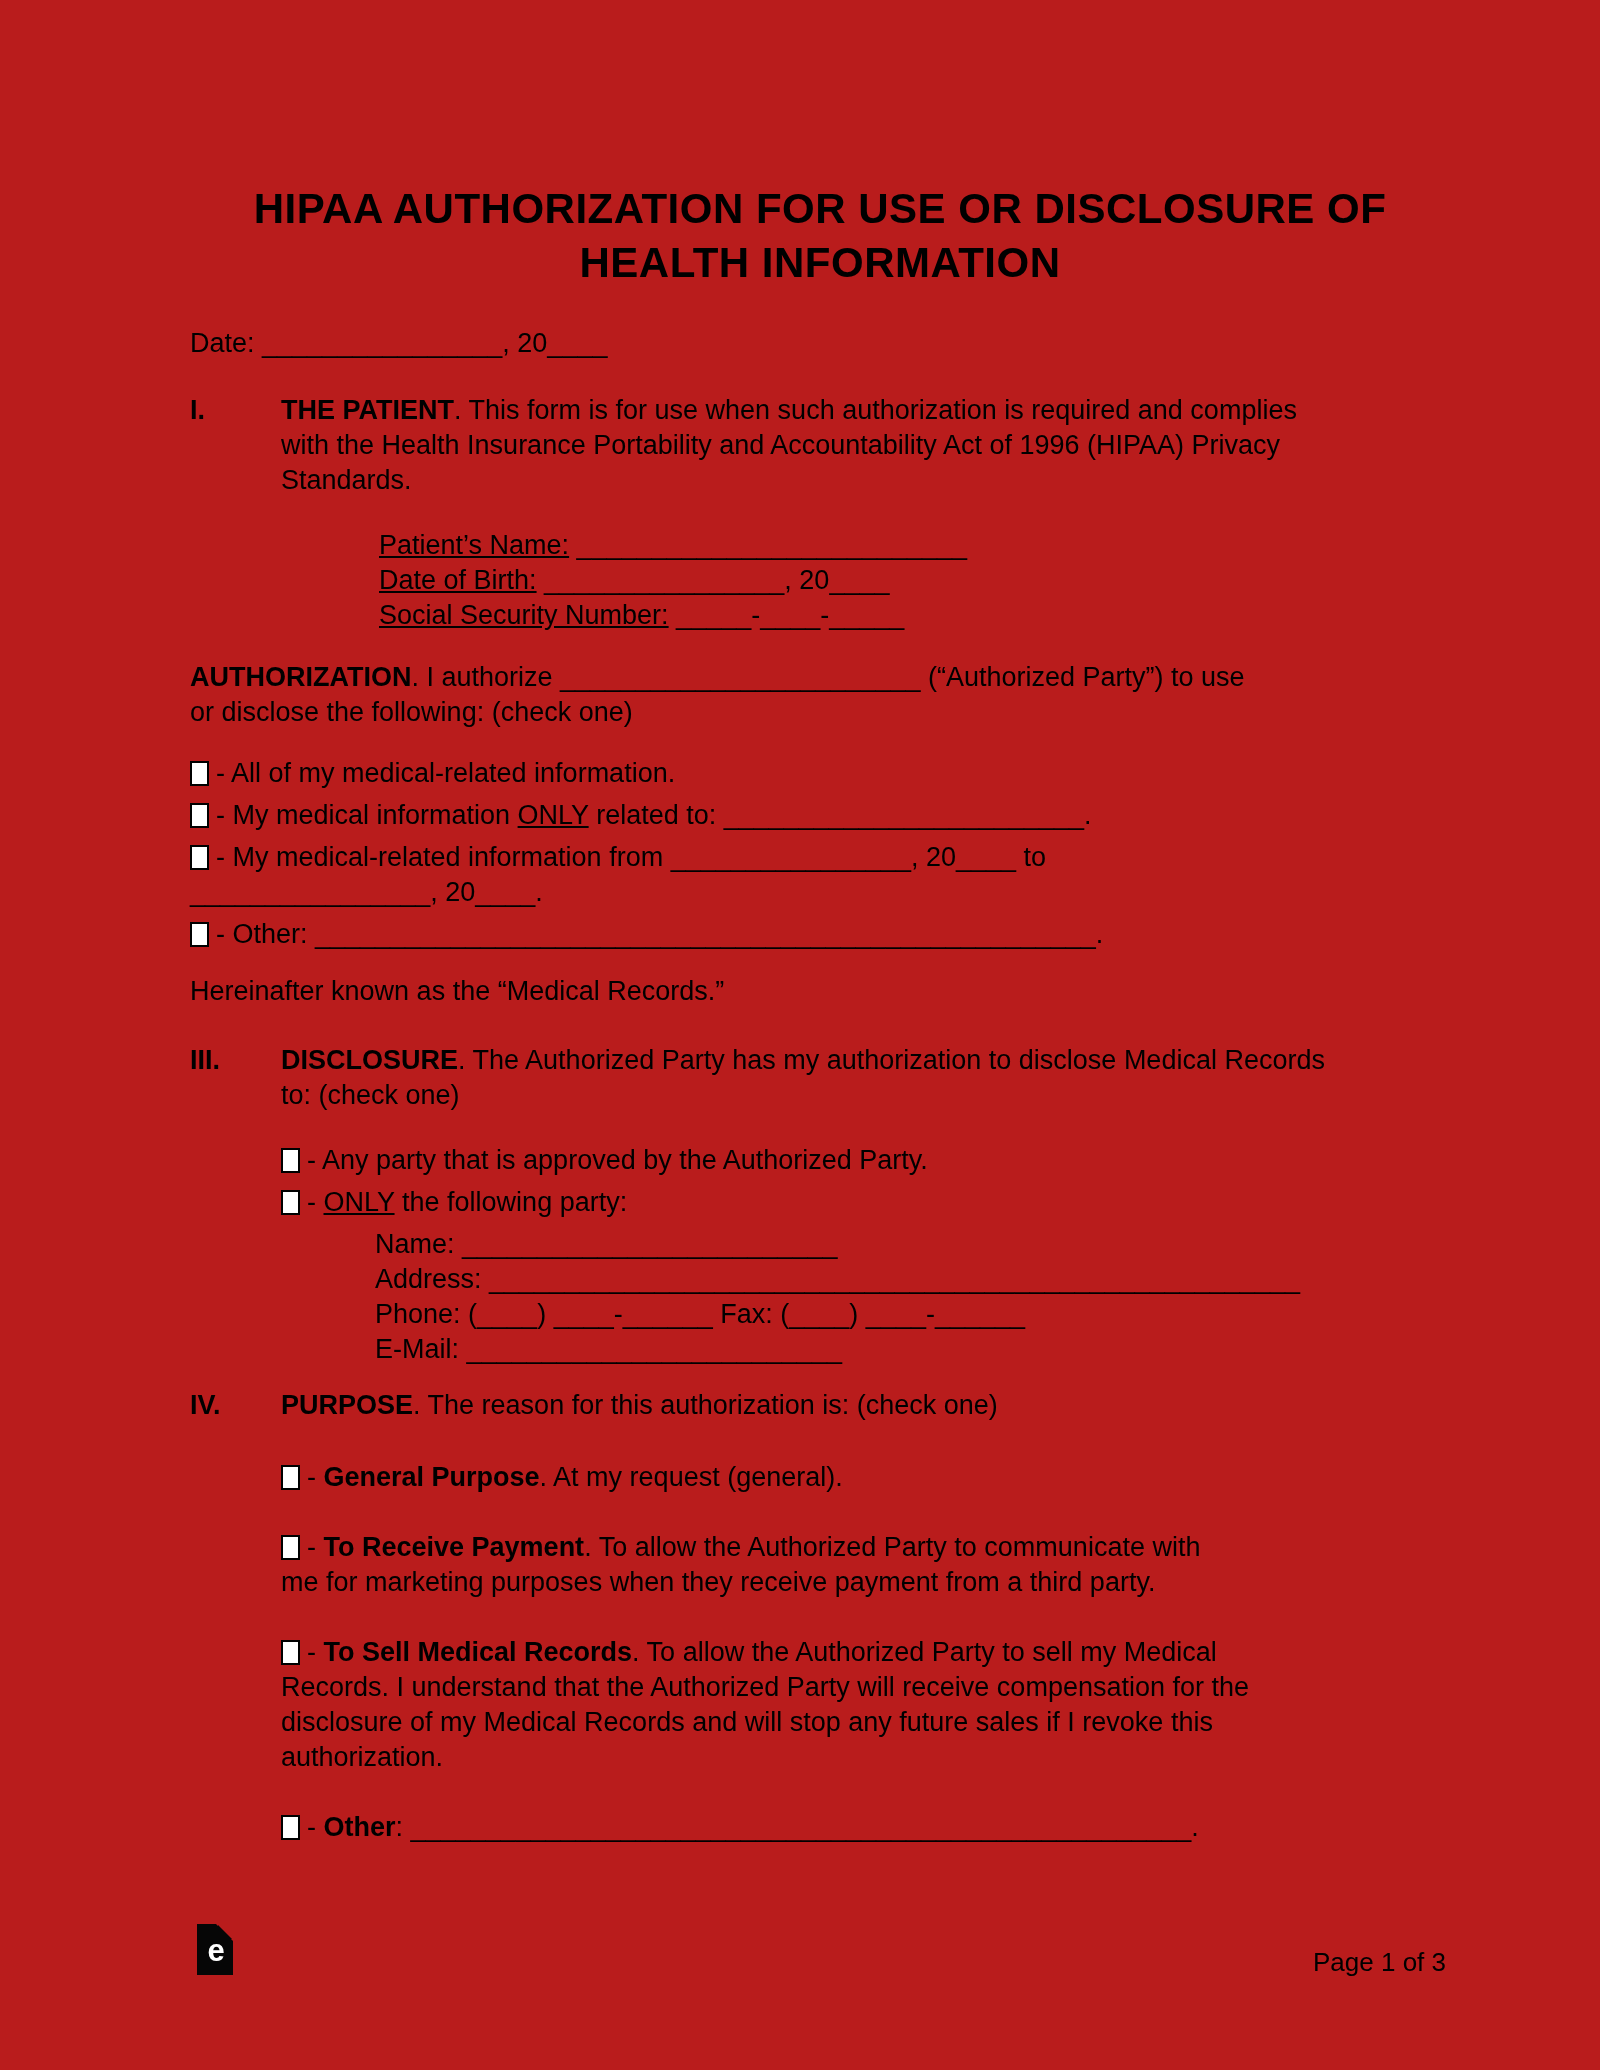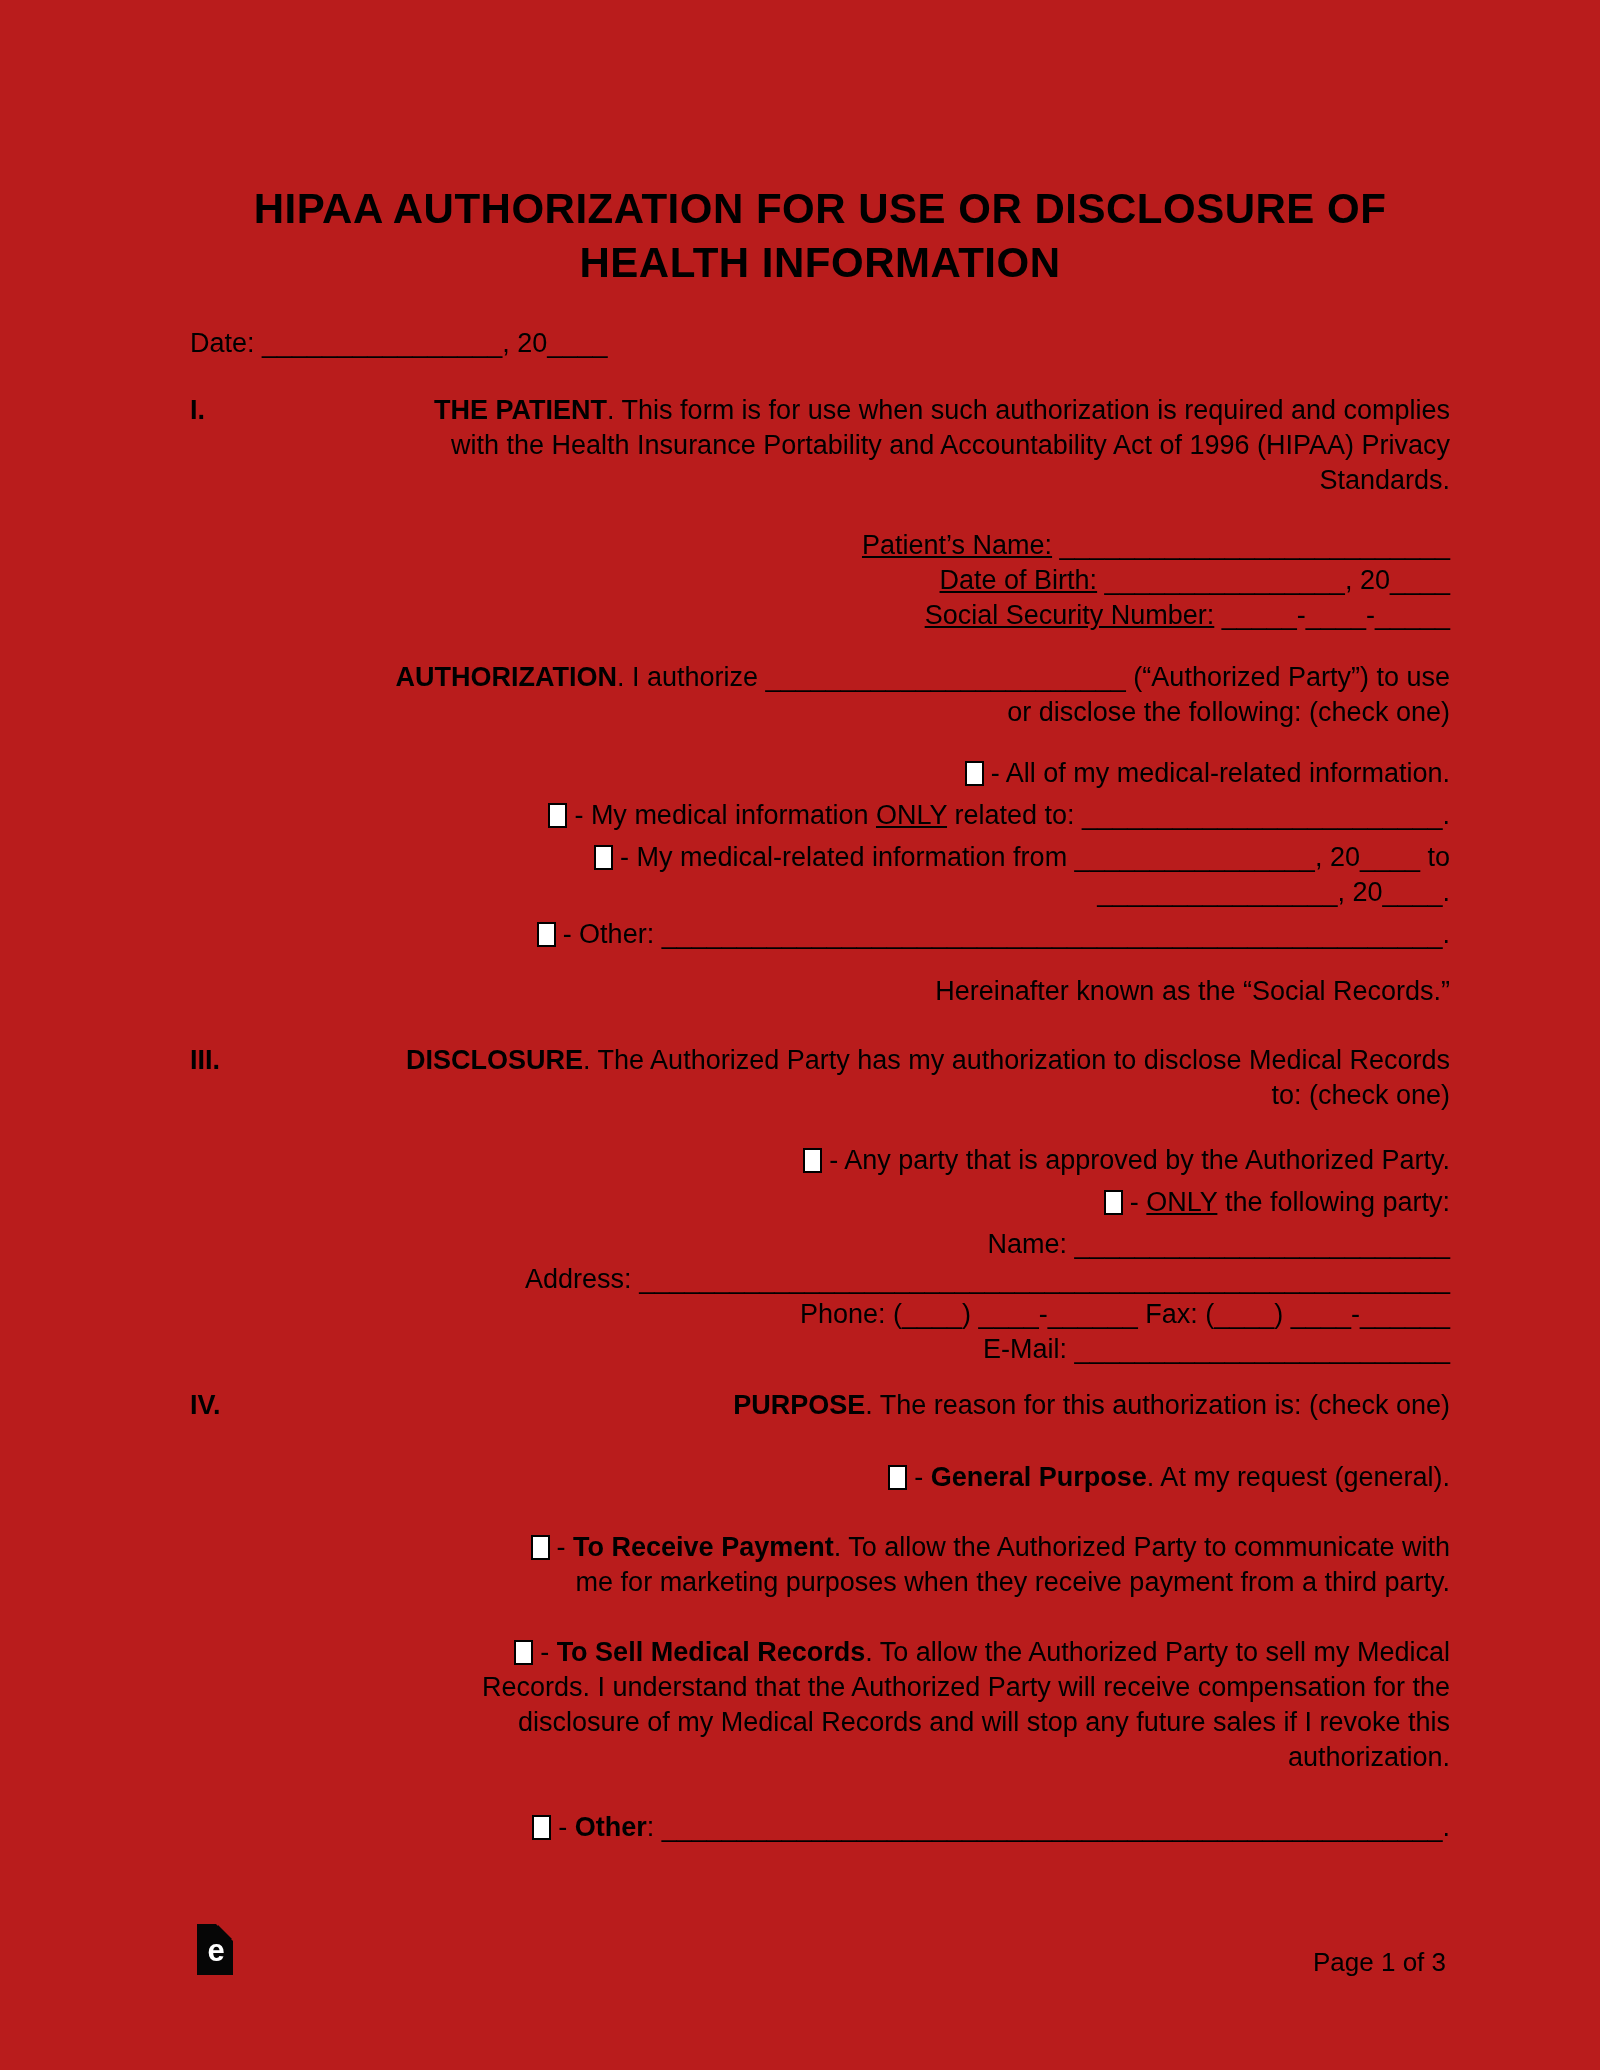--- a/index.html
+++ b/index.html
@@ -11,21 +11,21 @@
     font-family:"Liberation Sans",sans-serif;
     font-size:27px;line-height:35px;
     overflow:hidden;
   }
   .content{padding:182px 150px 0 190px;}
   .doc-title{text-align:center;font-weight:bold;font-size:42px;line-height:54px;letter-spacing:0.5px;}
   .block{display:block;}
   .date-line{margin-top:36px;}
   .sec{display:flex;}
   .sec .num{width:91px;flex:none;font-weight:bold;}
-  .sec .body{flex:1;min-width:0;text-align:right;}
+  .sec .body{flex:1;min-width:0;}
   .fields{margin-left:98px;margin-top:30px;}
   .cb-list{}
   .cb-item{margin-bottom:7px;}
   .p-item{margin-bottom:35px;}
   .party-fields{margin-left:94px;}
   .ul{text-decoration:underline;}
   b{font-weight:bold;}
   .cbox{
     display:inline-block;width:15px;height:21px;
     border:2px solid #000;margin-right:7px;
@@ -95,21 +95,21 @@
             <span class="cbox"></span><span>- My medical information </span><span class="ul">ONLY</span><span> related to: ________________________.</span>
           </div>
           <div class="cb-item">
             <span class="cbox"></span><span>- My medical-related information from ________________, 20____ to</span><br>
             <span>________________, 20____.</span>
           </div>
           <div class="cb-item">
             <span class="cbox"></span><span>- Other: ____________________________________________________.</span>
           </div>
         </div>
-        <div class="hereinafter">Hereinafter known as the “Social Records.”</div>
+        <div class="hereinafter">Hereinafter known as the “Medical Records.”</div>
       </div>
     </div>
 
     <div class="sec" style="margin-top:34px">
       <div class="num">III.</div>
       <div class="body">
         <div class="para">
           <b>DISCLOSURE</b><span>. The Authorized Party has my authorization to disclose Medical Records</span><br>
           <span>to: (check one)</span>
         </div>

